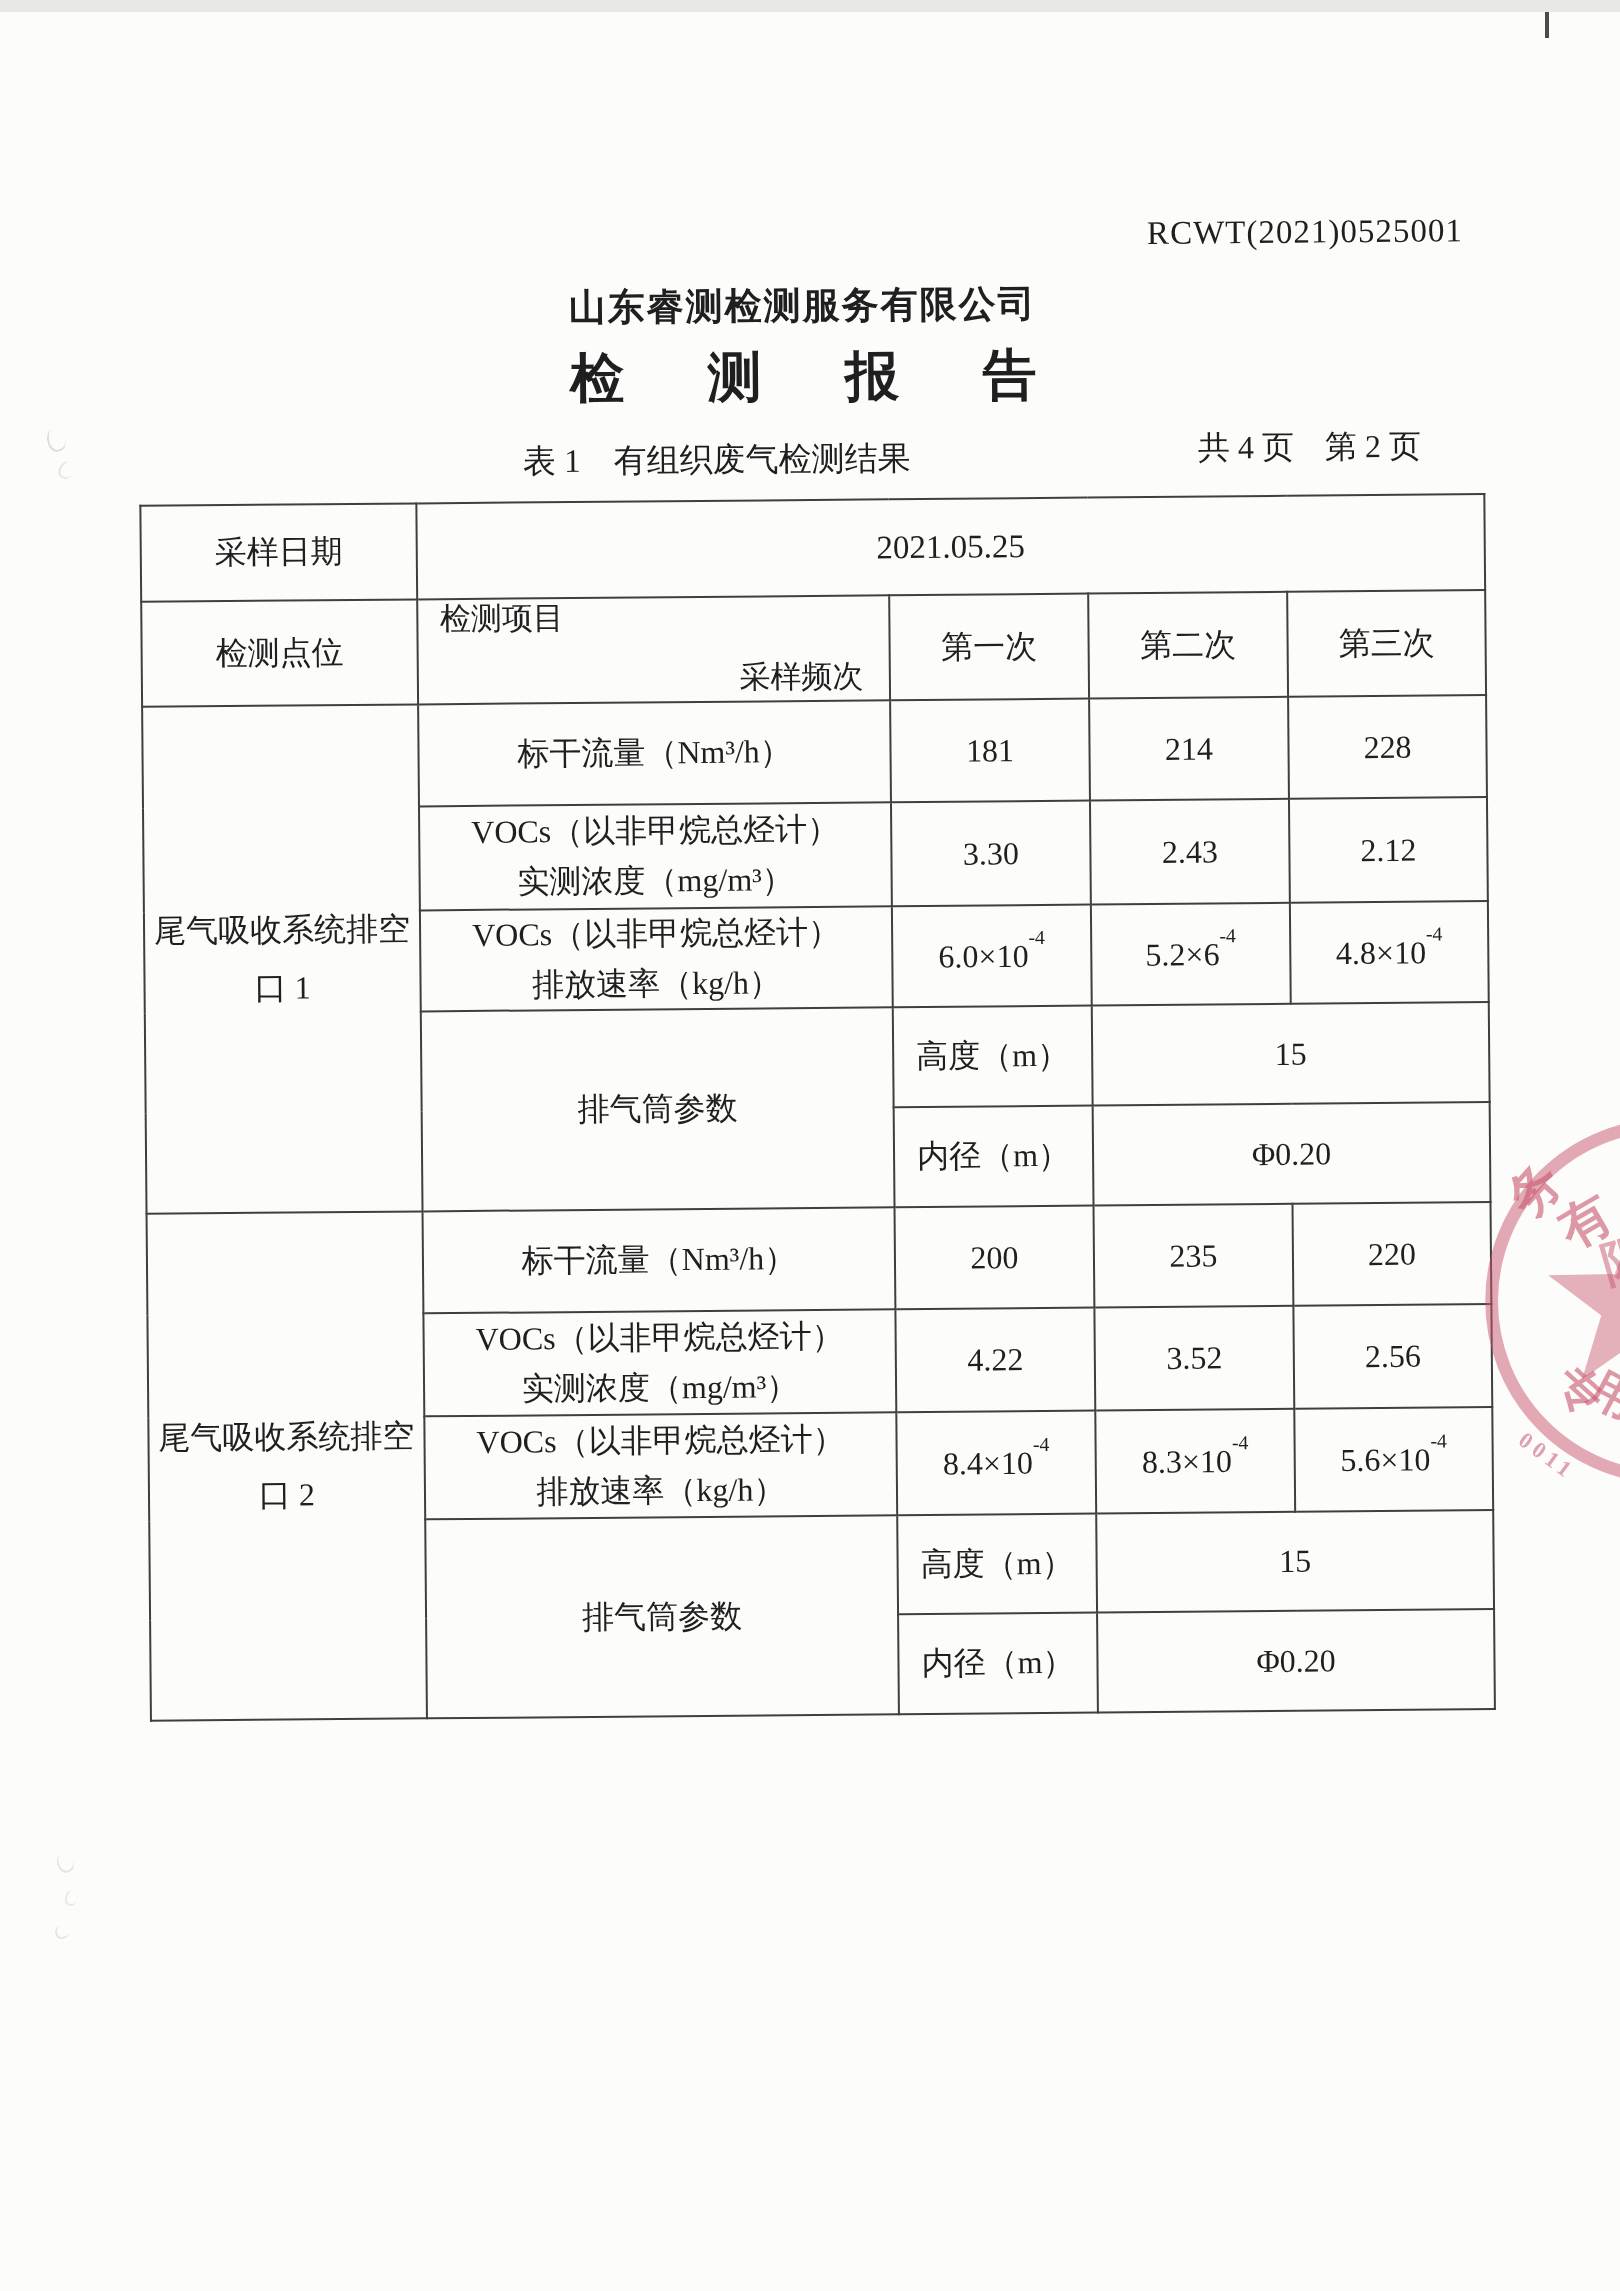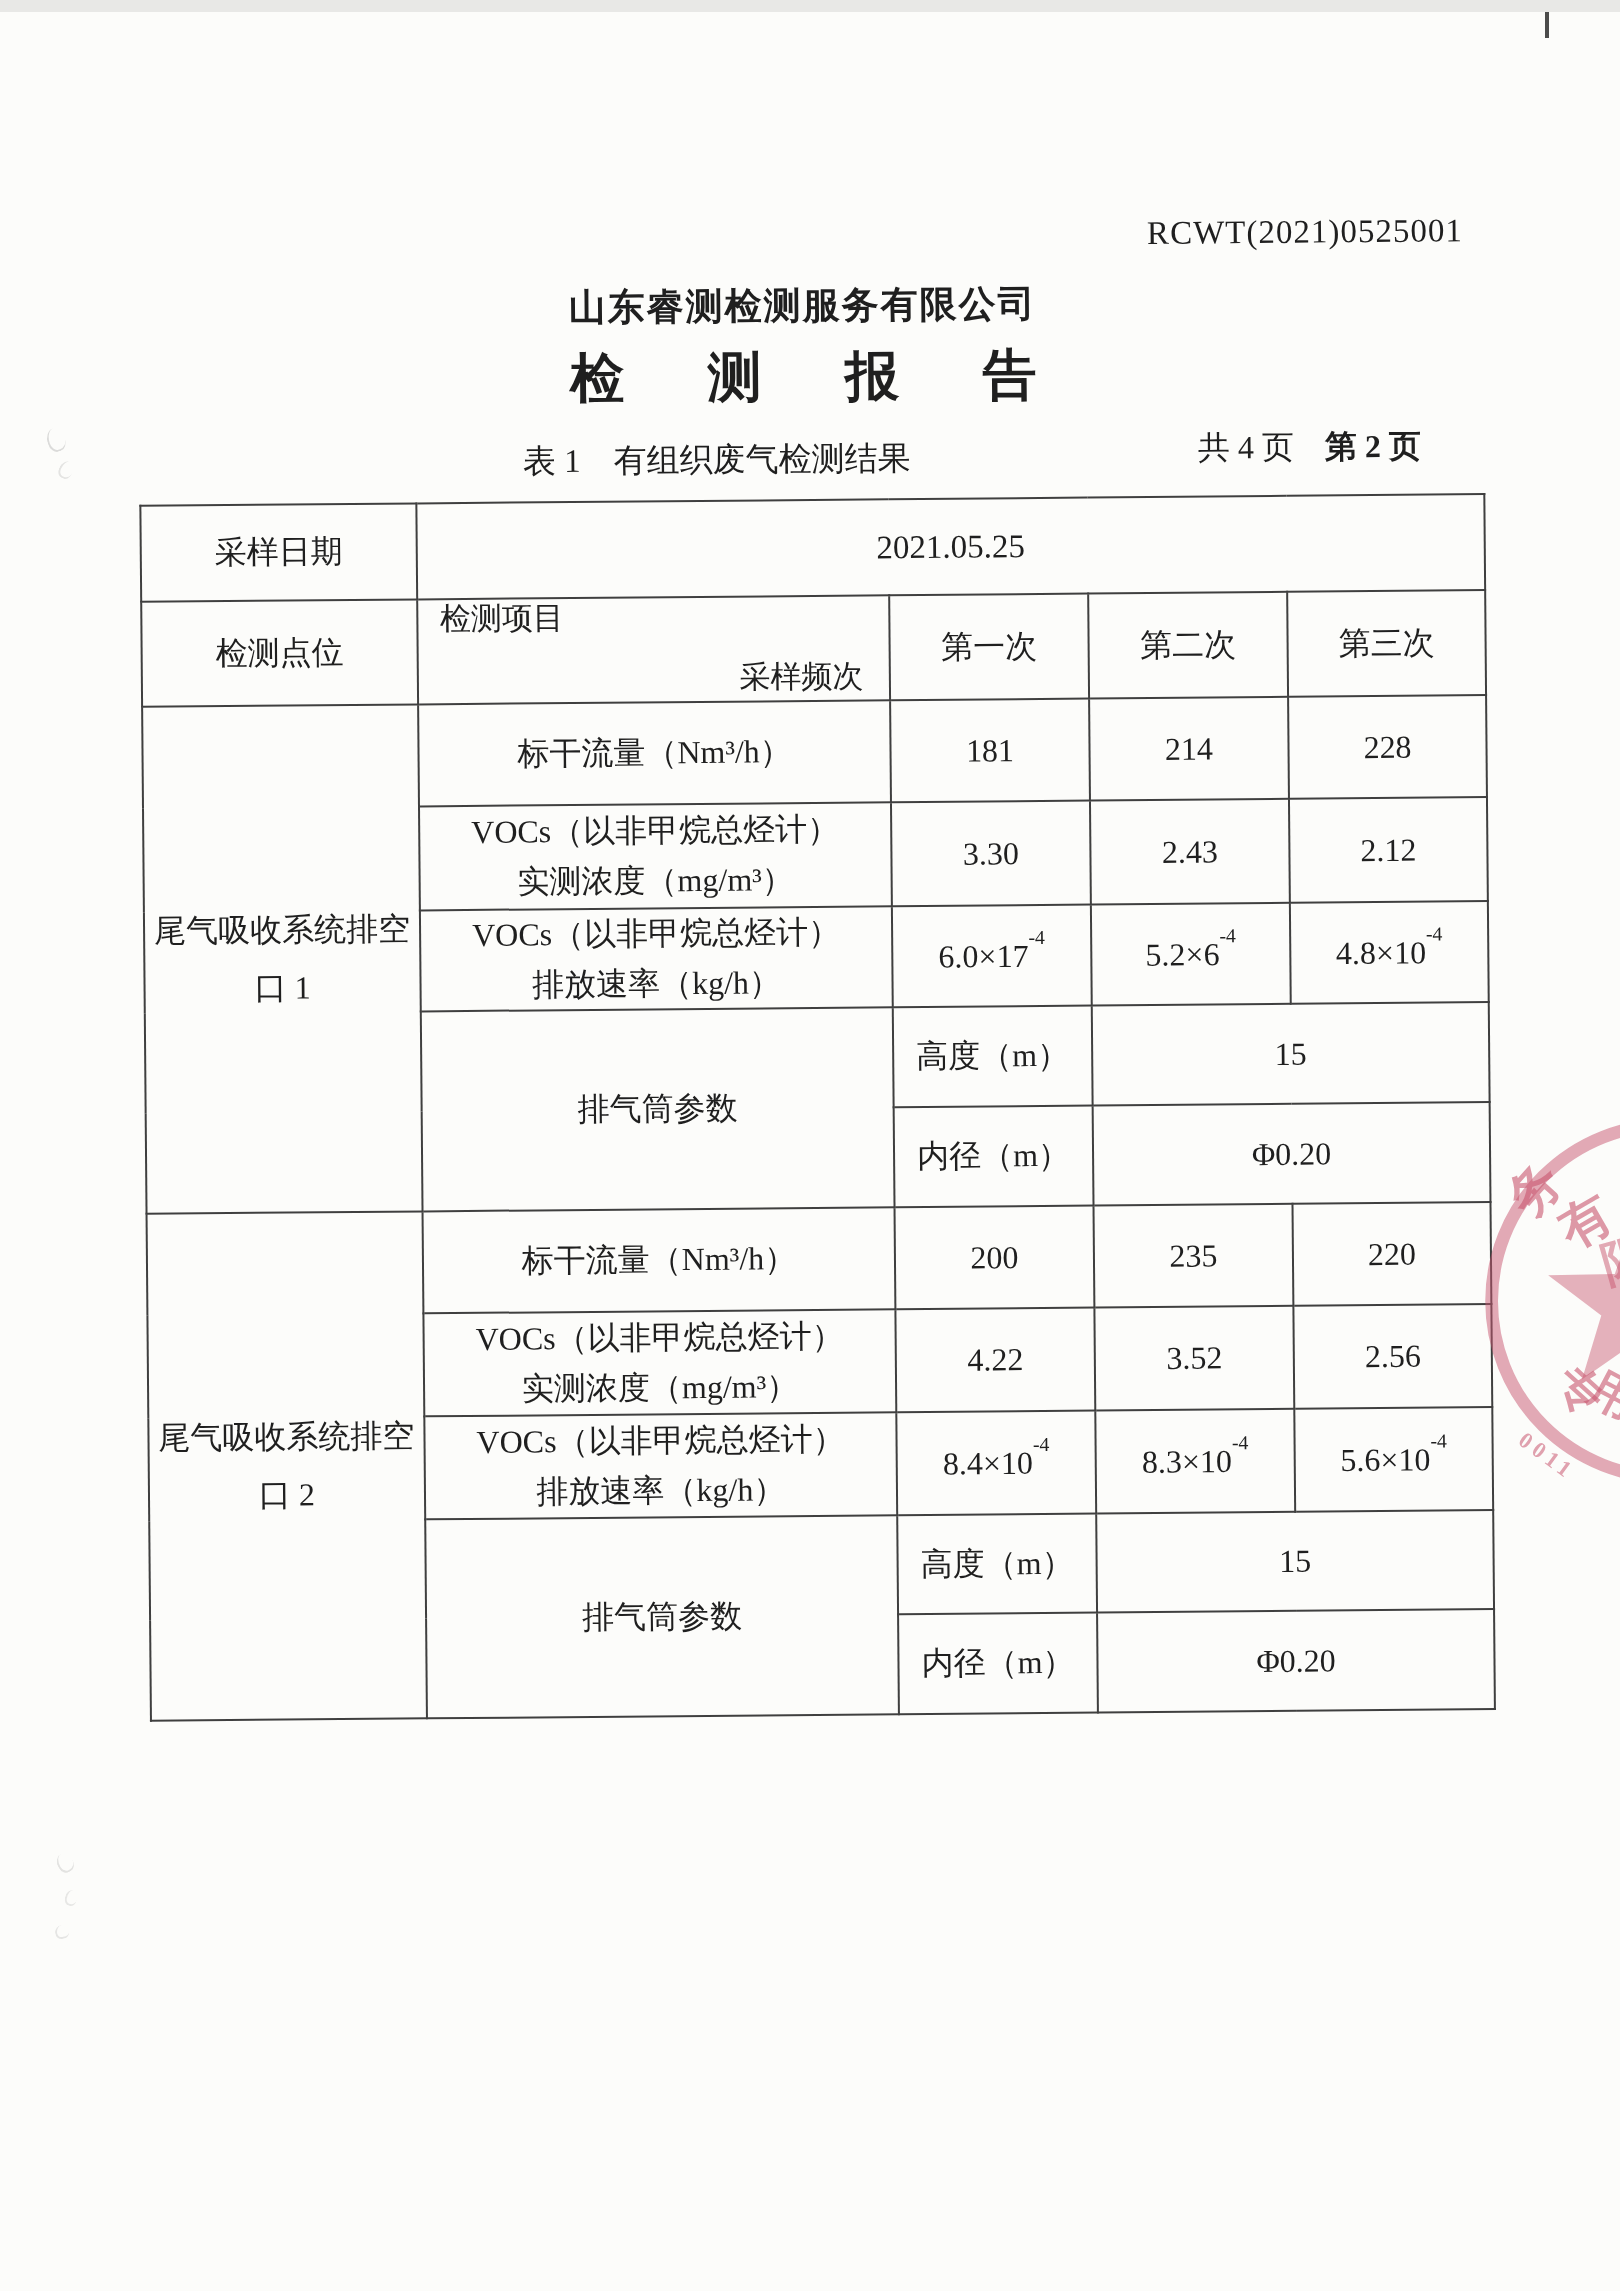--- a/index.html
+++ b/index.html
@@ -33,21 +33,21 @@
   }
   .caption{
     position:absolute;left:529px;top:425px;
     font-size:33px;white-space:nowrap;
   }
   .caption .cap-title{margin-left:33px;}
   .pagecount{
     position:absolute;left:1204px;top:418px;
     font-size:32px;white-space:nowrap;
   }
-  .pagecount .pg-cur{margin-left:31px;font-weight:bold;}
+  .pagecount .pg-cur{margin-left:31px;}
 
   table.results{
     position:absolute;left:145px;top:487px;
     width:1345px;
     border-collapse:collapse;table-layout:fixed;
     border:2.9px solid #333;
   }
   table.results td{
     border:2px solid #3f3f3f;
     text-align:center;vertical-align:middle;
@@ -145,21 +145,21 @@
           </td>
           <td>3.30</td>
           <td>2.43</td>
           <td>2.12</td>
         </tr>
         <tr style="height:100px">
           <td class="item-2line">
             <div>VOCs（以非甲烷总烃计）</div>
             <div>排放速率（kg/h）</div>
           </td>
-          <td><span>6.0×17</span><sup class="e">-4</sup></td>
+          <td><span>6.0×10</span><sup class="e">-4</sup></td>
           <td><span>5.2×6</span><sup class="e">-4</sup></td>
           <td><span>4.8×10</span><sup class="e">-4</sup></td>
         </tr>
         <tr style="height:100px">
           <td rowspan="2">排气筒参数</td>
           <td>高度（m）</td>
           <td colspan="2">15</td>
         </tr>
         <tr style="height:100px">
           <td>内径（m）</td>

